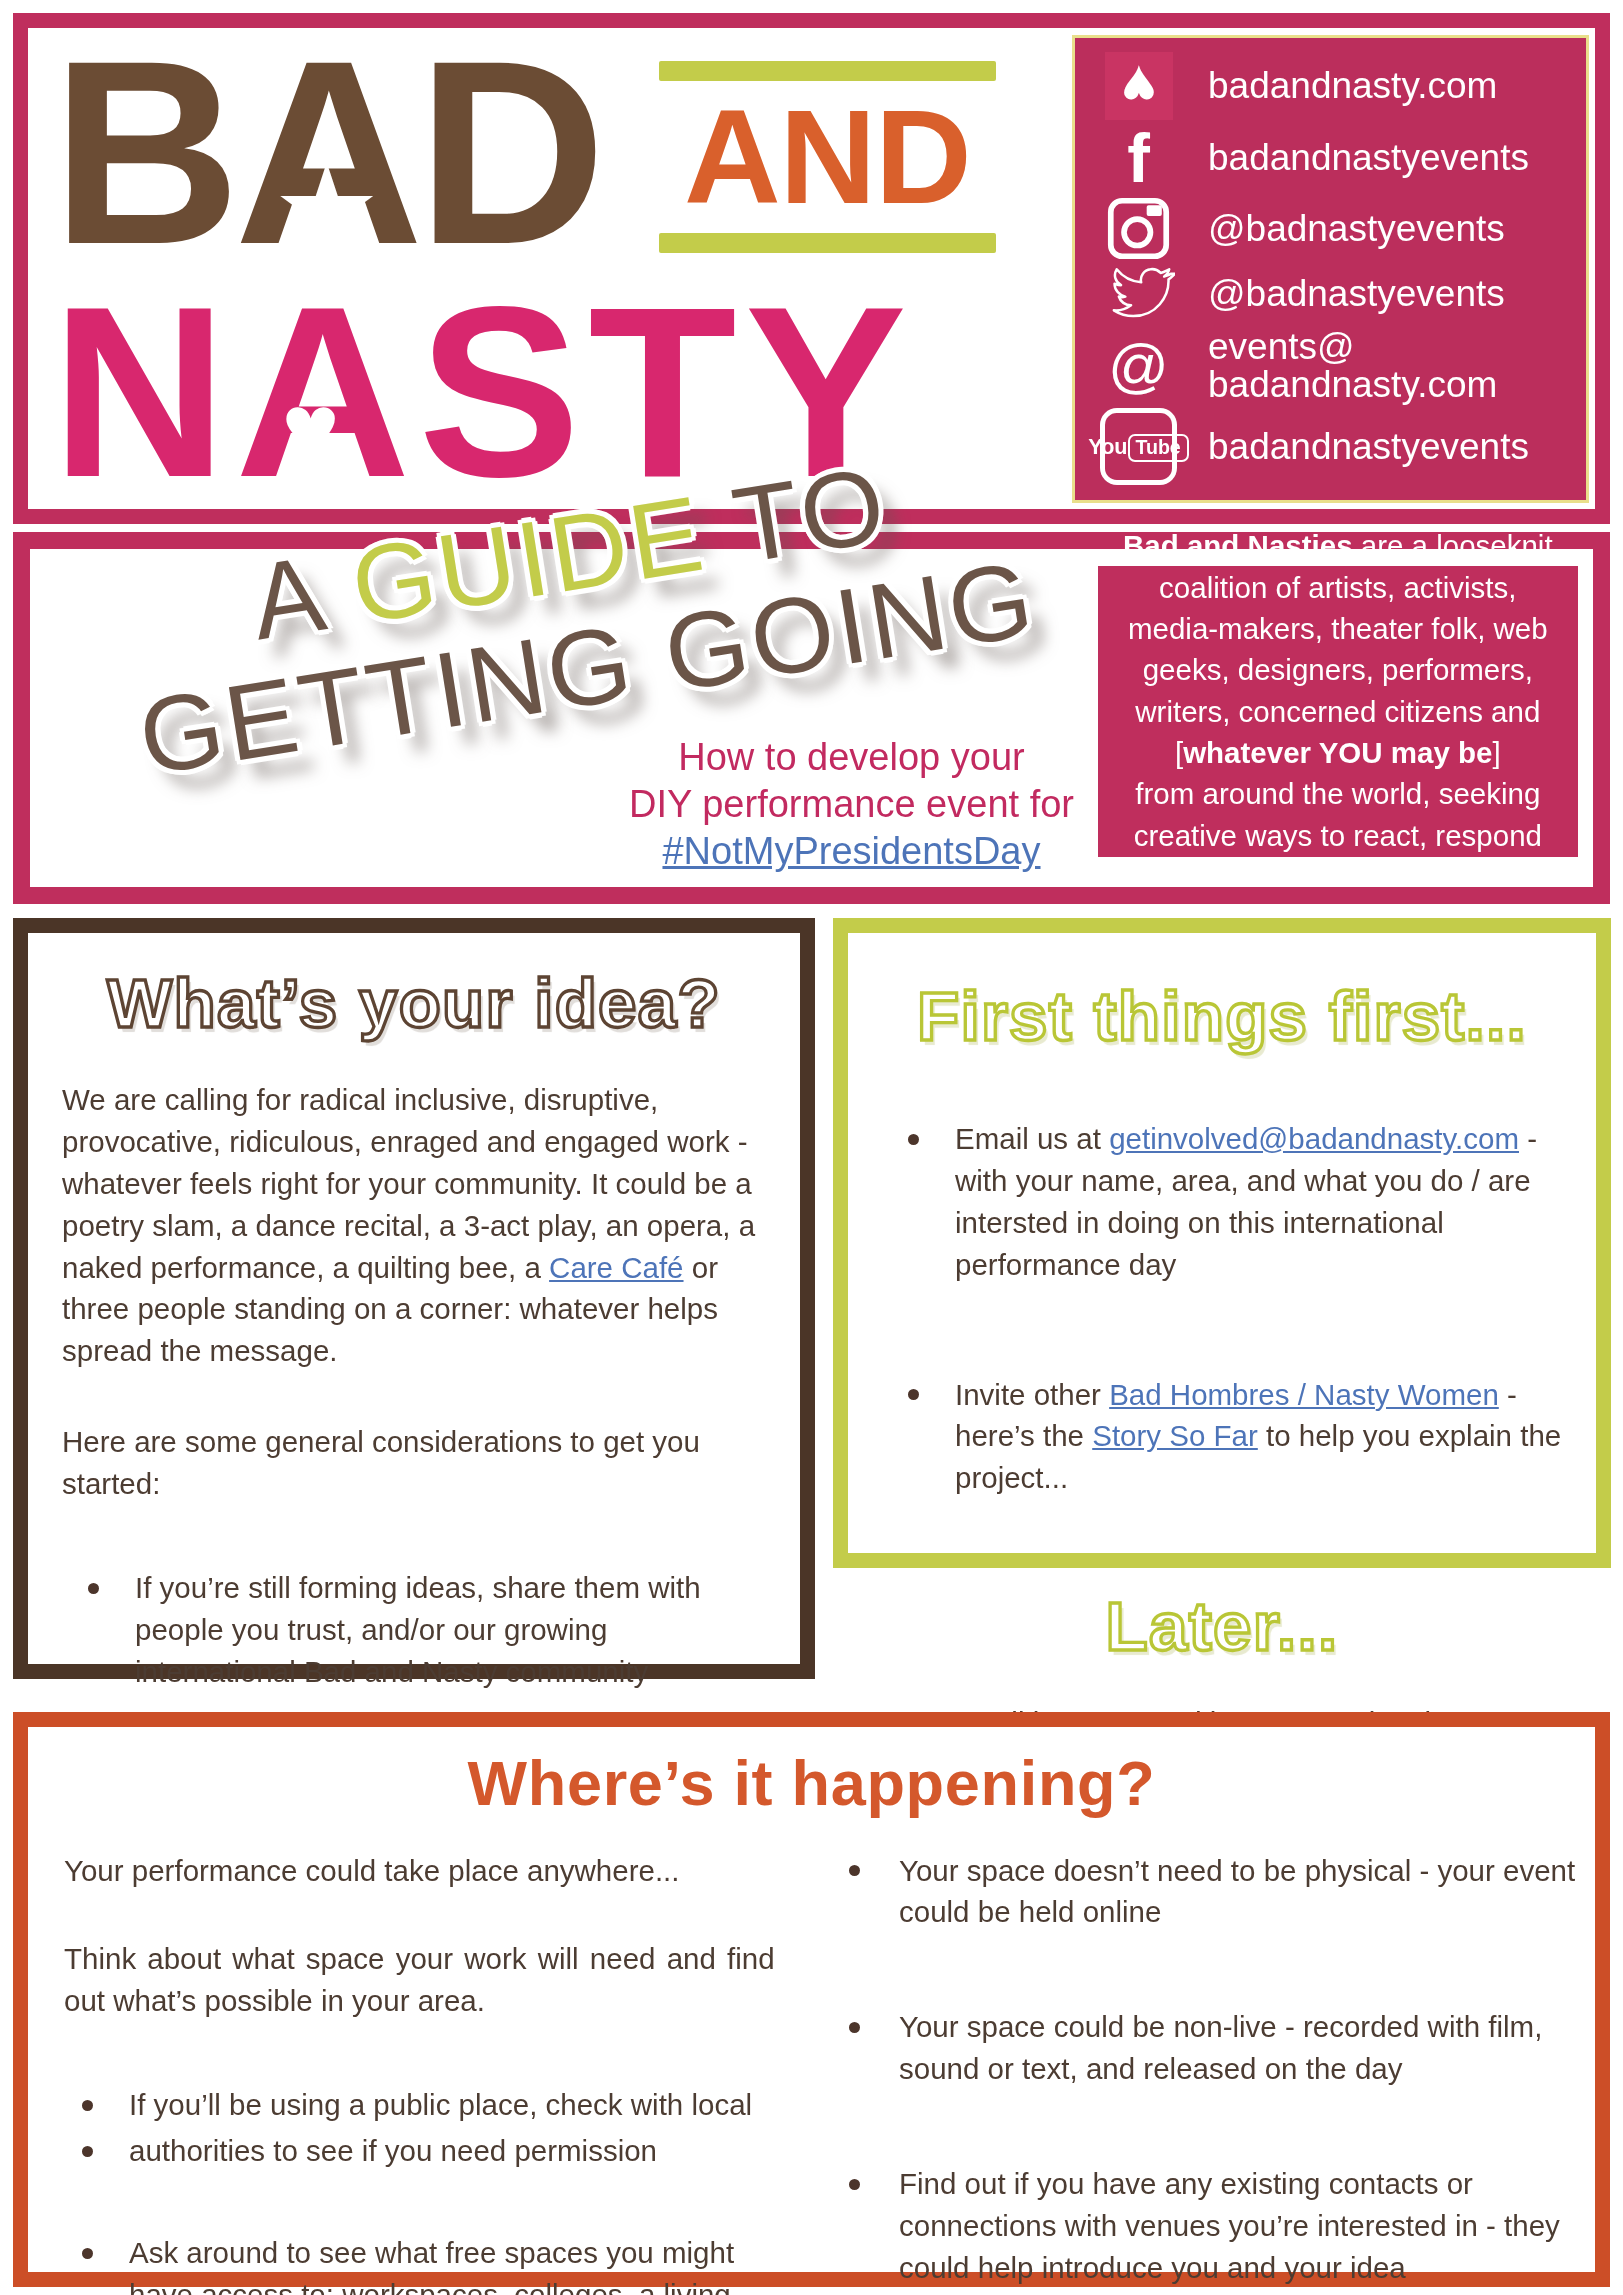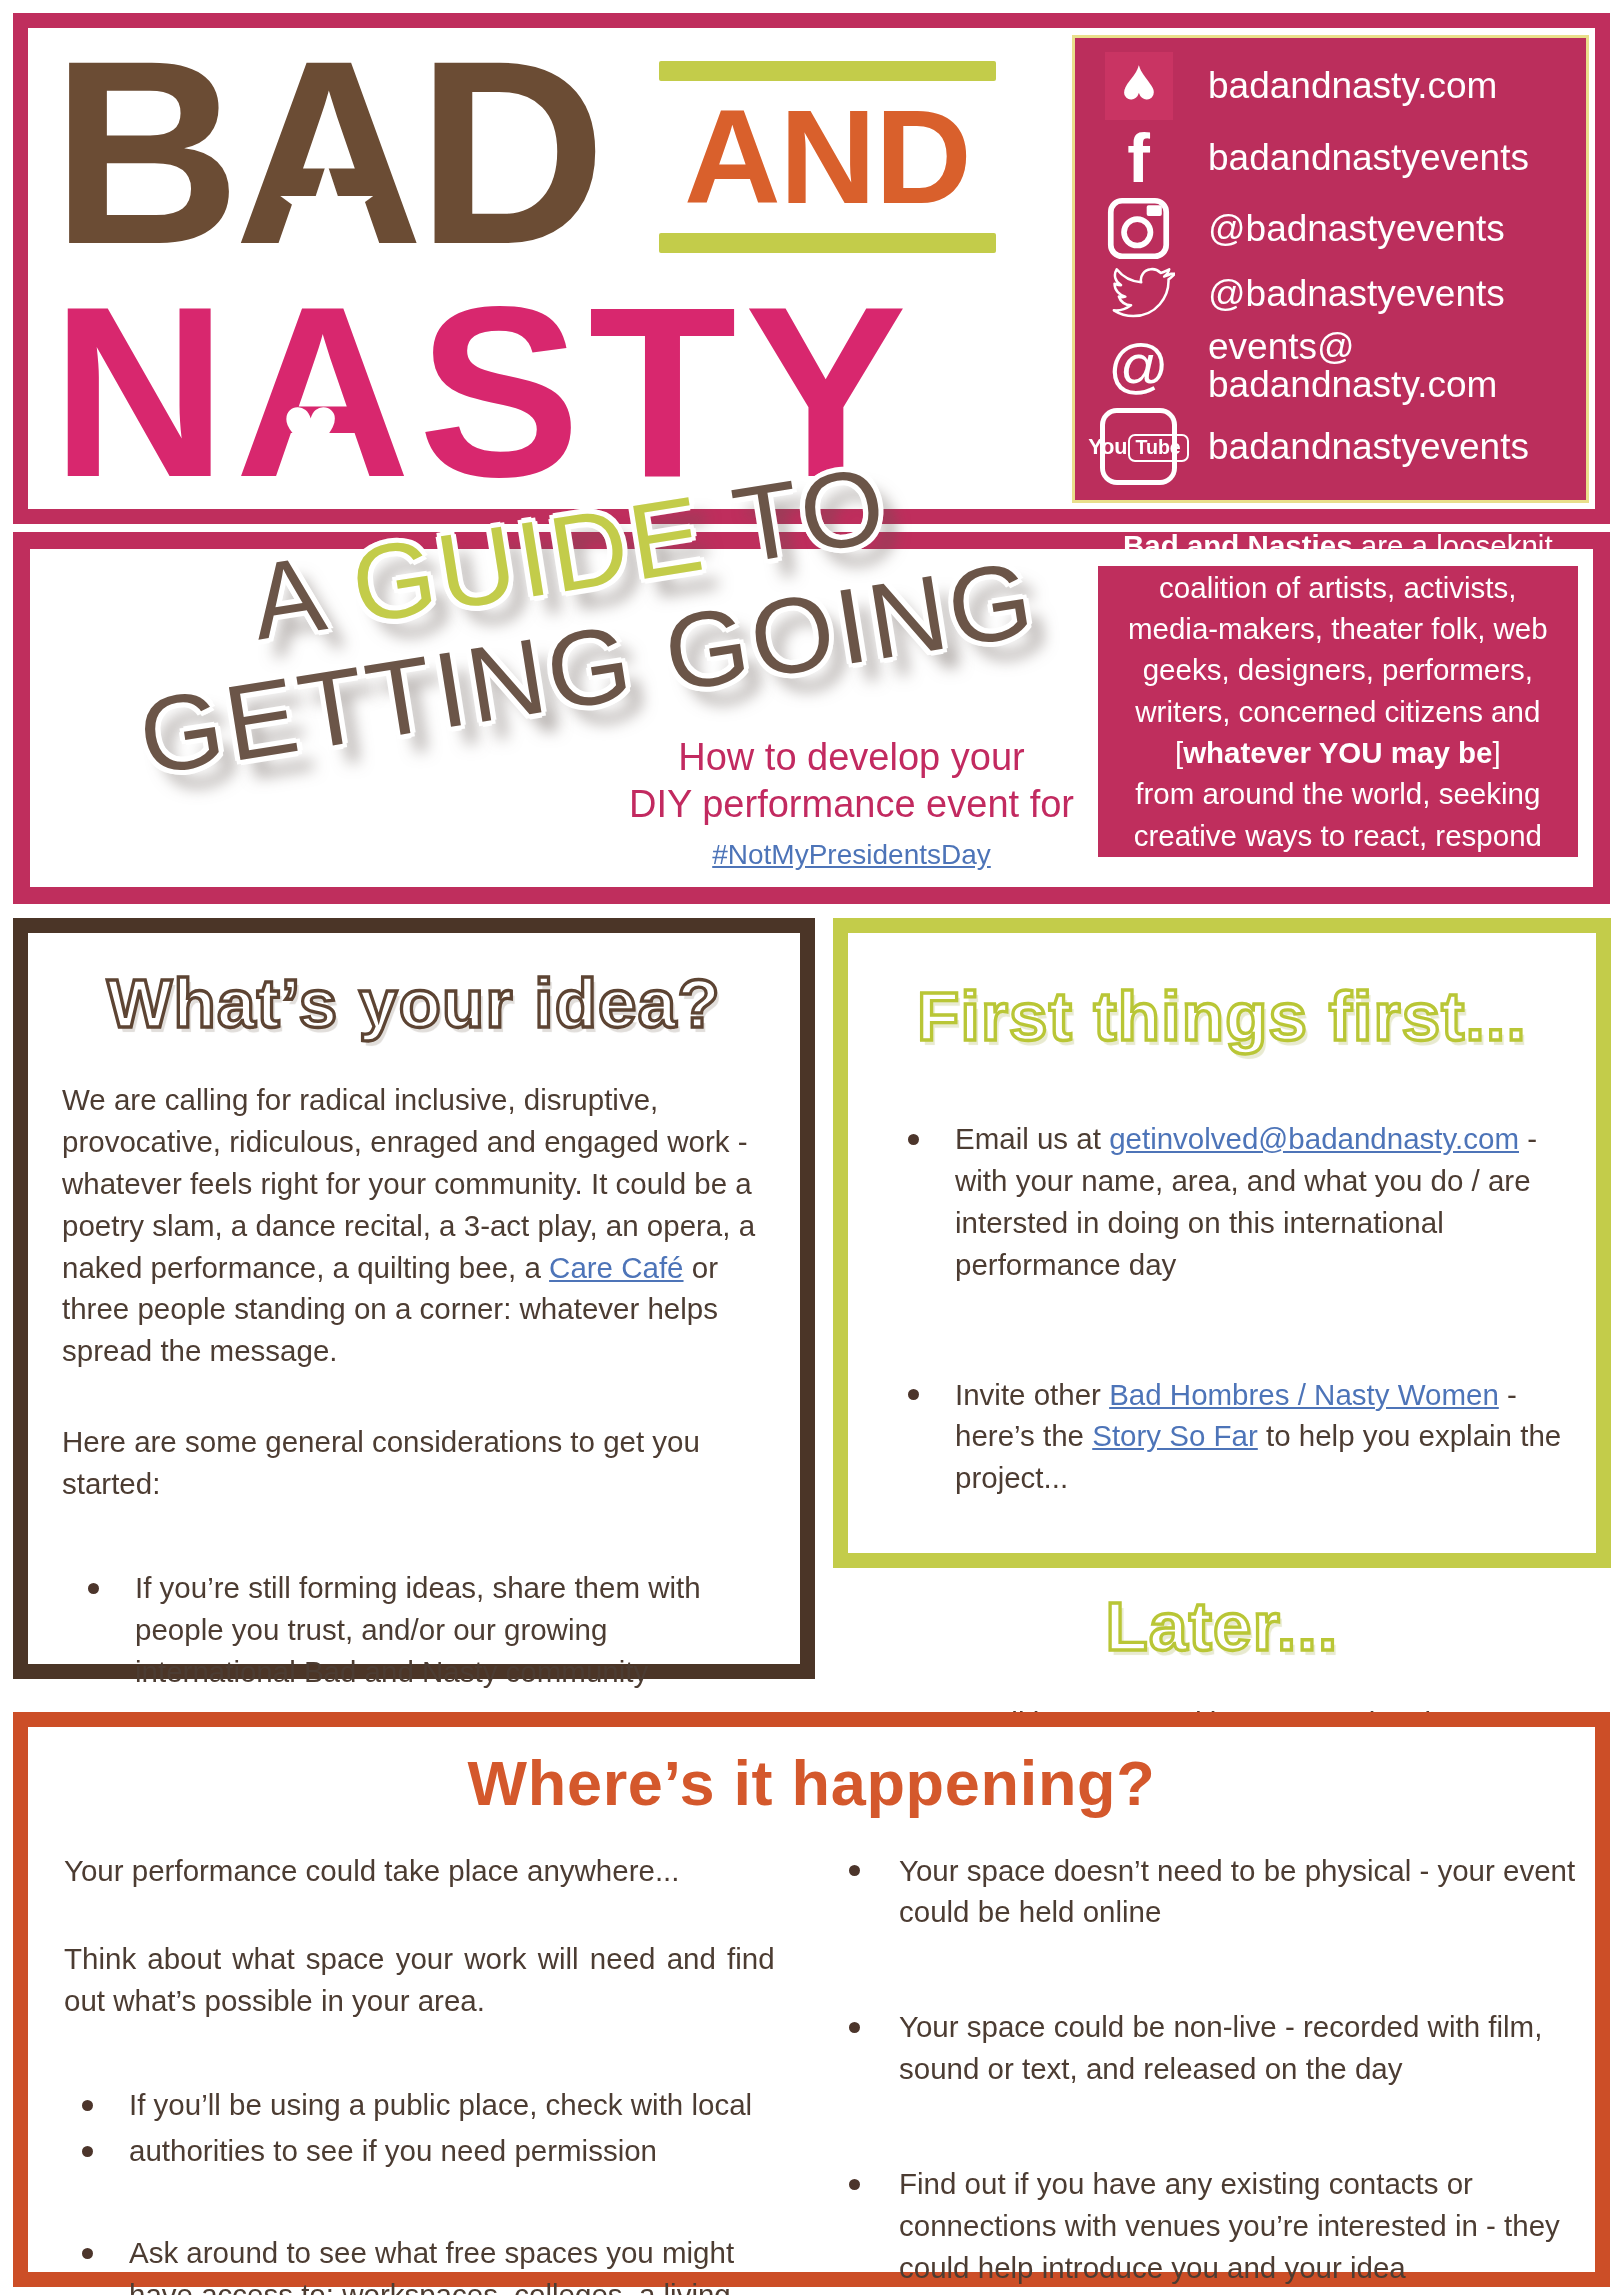--- a/index.html
+++ b/index.html
@@ -43,21 +43,21 @@
     border: 17px solid #bf2e5d; background: #fff; }
   .tilt-title { position: absolute; left: 36px; top: 26px; width: 1001px; text-align: center;
     transform: rotate(-9deg); transform-origin: left top;
     font-size: 107px; line-height: 1.08; letter-spacing: 3.3px; font-weight: 400; white-space: nowrap;
     text-shadow: -3.9px -3.9px 0 #fff, 3.9px -3.9px 0 #fff, -3.9px 3.9px 0 #fff, 3.9px 3.9px 0 #fff,
       -5.2px 0 0 #fff, 5.2px 0 0 #fff, 0 -5.2px 0 #fff, 0 5.2px 0 #fff,
       13px 19.6px 14.4px rgba(96,86,80,0.55); }
   .t-brown { color: #6b5548; } .t-green { color: #c3cc4a; }
   .subtitle { position: absolute; left: 550px; bottom: 11.8px; width: 543px; text-align: center;
     color: #c22a60; font-size: 38px; line-height: 1.24; }
-  .subtitle-link { color: #4d74b8; text-decoration: underline; font-size: 28px; }
+  .subtitle-link { color: #4d74b8; text-decoration: underline; font-size: 38px; }
   .about-box { position: absolute; right: 9.2px; top: 10.5px; bottom: 24px; width: 492px;
     background: #bf2e5d; border: 6.5px solid #fff; color: #fff; 
     font-size: 29.5px; line-height: 1.4; text-align: center; padding: 17px 22px;
     display: flex; align-items: center; justify-content: center; }
   .about-em { font-weight: 700; }
   .about-bracket-line { display: block; }
   .bracket { font-weight: 400; }
 
   
   .idea-box { position: absolute; left: 13px; top: 918px; width: 802px; height: 761px;

